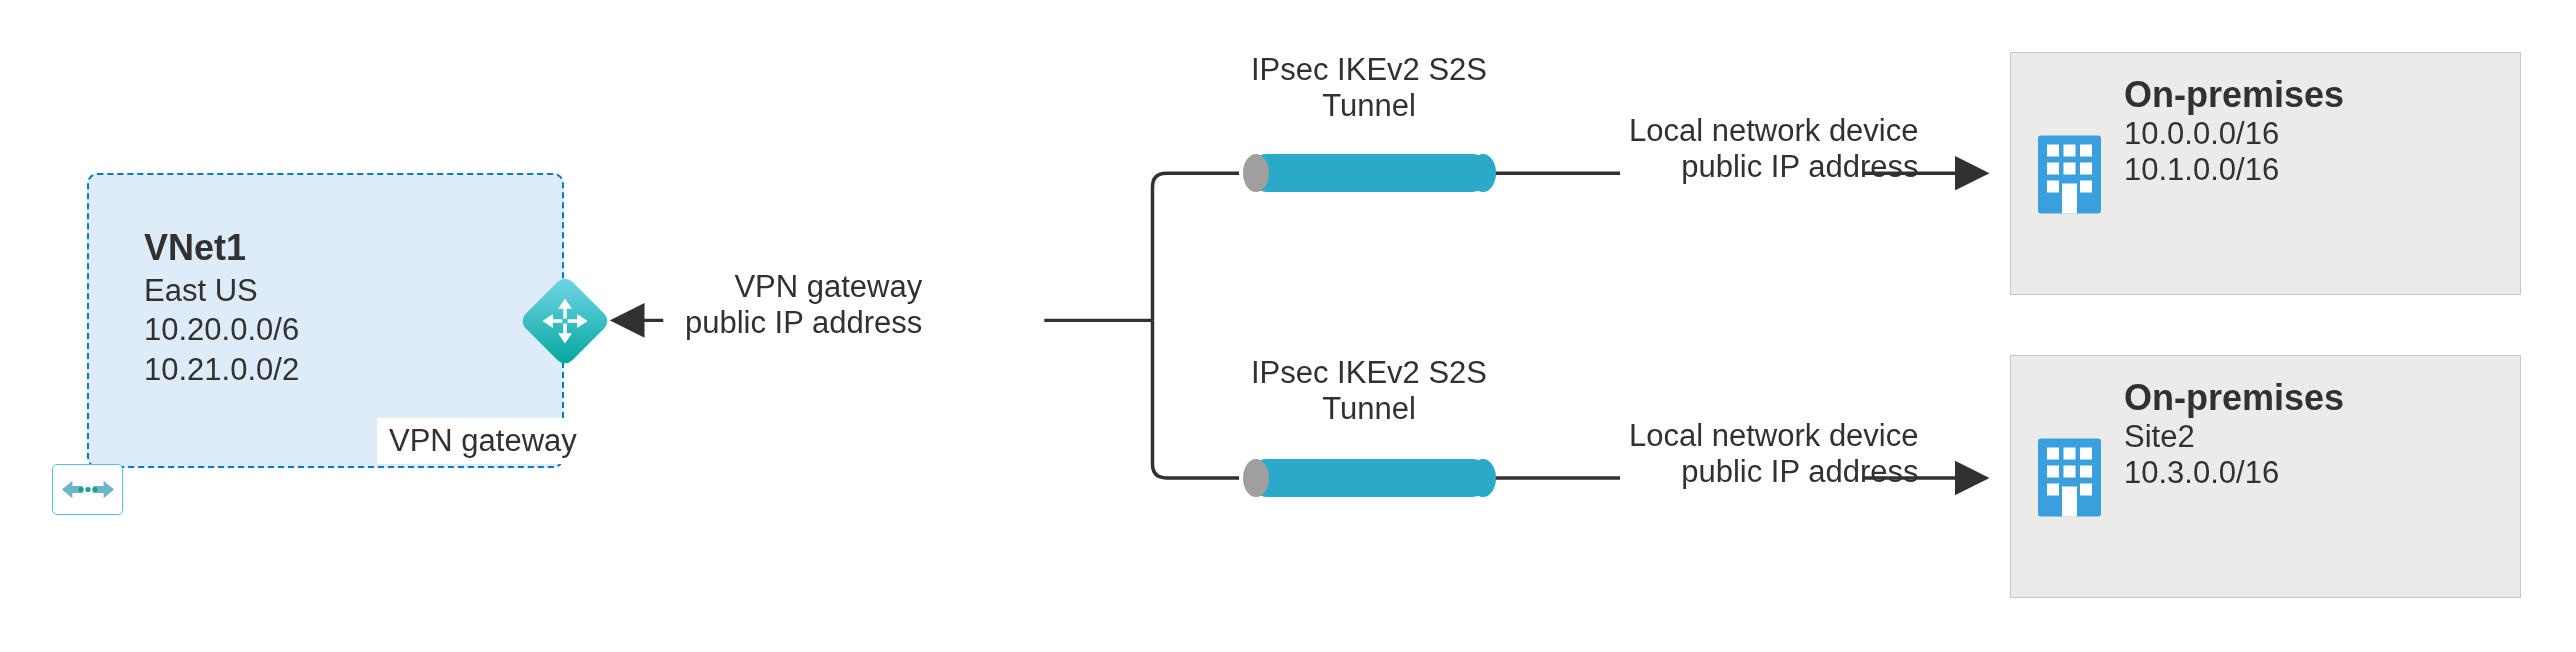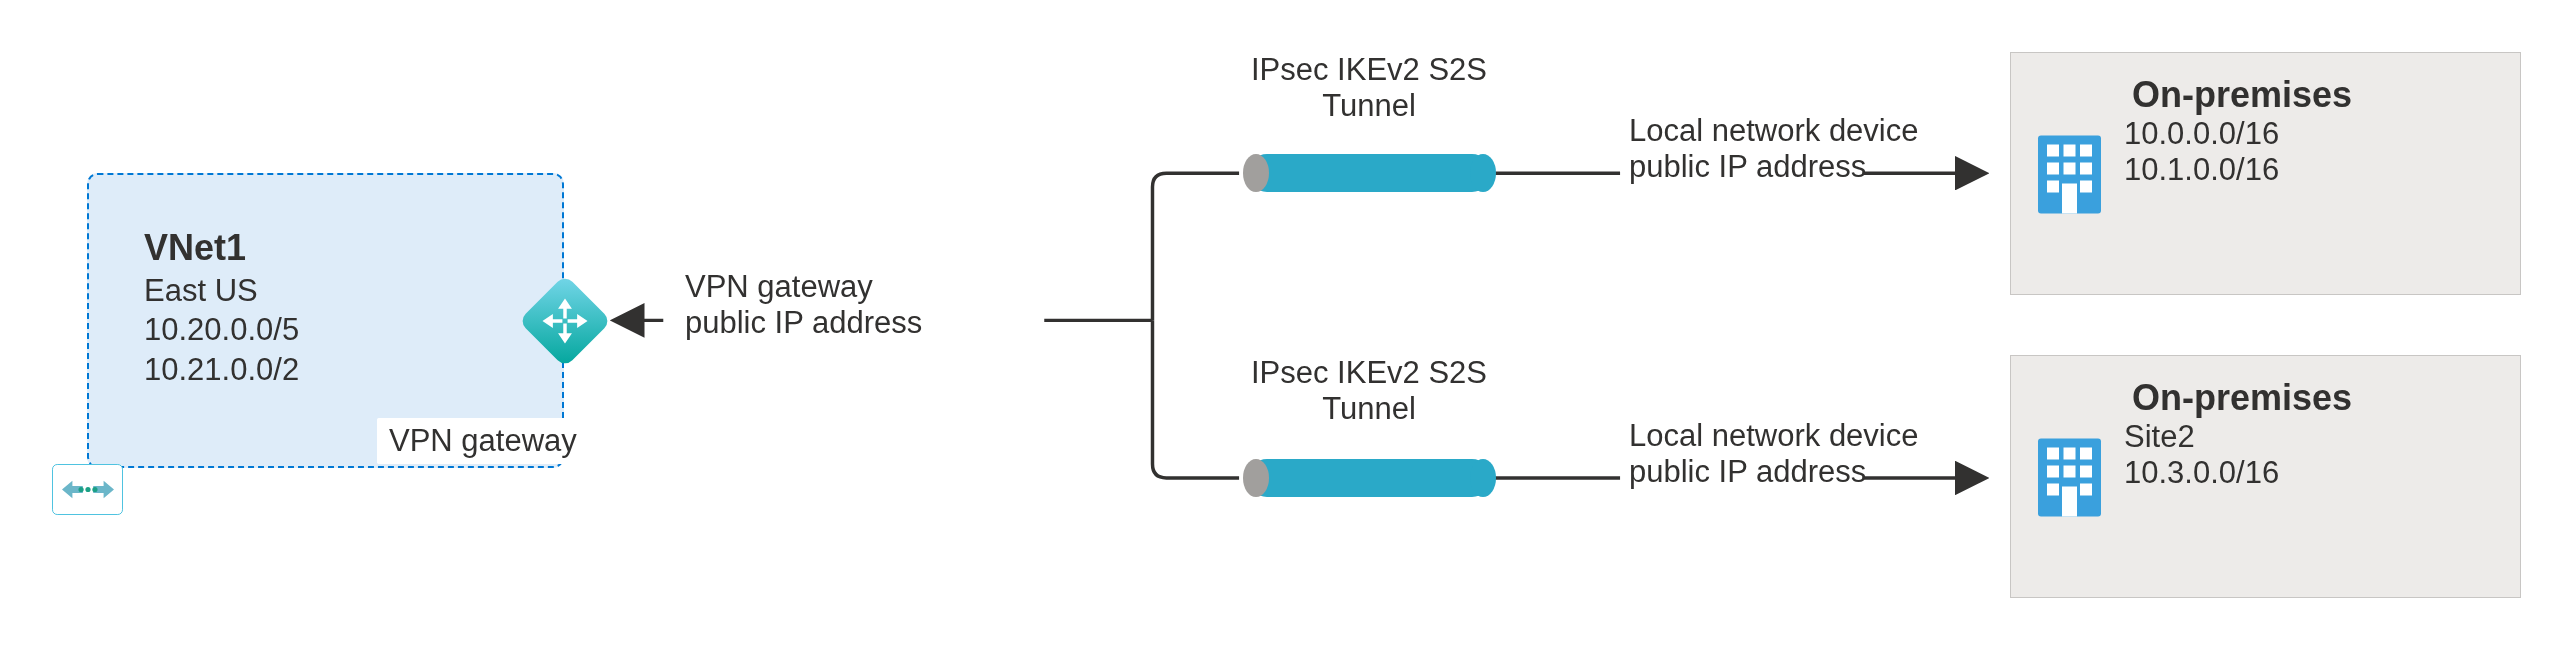--- a/index.html
+++ b/index.html
@@ -36,30 +36,30 @@
   .vnet-badge svg { width: 52px; height: 31px; }
 
   .gwlabel-box {
     background: #ffffff;
     padding: 5.2px 12px;
     font-size: 31px;
     color: #323130;
     border-radius: 1.7px;
   }
 
-  .plain-text { font-size: 31px; color: #323130; }
+  .plain-text { font-size: 31px; color: #323130; text-align: right; }
 
   
   .site-box {
     background: #edebe9;
     border: 1.7px solid #c8c6c4;
     box-sizing: border-box;
     padding: 21px 26px 21px 113px;
   }
-  .site-title { font-size: 36px; font-weight: 700; margin-left: 8px; }
+  .site-title { font-size: 36px; font-weight: 700; }
   .site-line  { font-size: 31px; }
 
   .site-icon {
     width: 78px; height: 95px;
     display:flex; align-items:center; justify-content:center;
   }
 
   
   .gw-diamond {
     width: 66px; height: 66px;
@@ -117,21 +117,21 @@
     <line x1="1720" y1="552" x2="1870" y2="552" stroke="#323130" stroke-width="4"></line>
 
     <line x1="2150" y1="200" x2="2290" y2="200" stroke="#323130" stroke-width="4" marker-end="url(#arrow)"></line>
     <line x1="2150" y1="552" x2="2290" y2="552" stroke="#323130" stroke-width="4" marker-end="url(#arrow)"></line>
   </svg>
 
   <div class="abs vnet-box" style="left:87px; top:173px; width:477px; height:295px;">
     <div class="abs" style="left:35px; top:52px;margin-left:20px;">
       <div class="vnet-title">VNet1</div>
       <div class="vnet-line">East US</div>
-      <div class="vnet-line">10.20.0.0/5</div>
+      <div class="vnet-line">10.20.0.0/6</div>
       <div class="vnet-line">10.21.0.0/2</div>
     </div>
   </div>
 
   <div class="abs vnet-badge" style="left:52px; top:464px;">
     <svg viewBox="0 0 60 24">
       <polygon points="0,12 12,2 12,8 24,8 24,16 12,16 12,22" fill="#6bb6c9"></polygon>
       <polygon points="60,12 48,2 48,8 36,8 36,16 48,16 48,22" fill="#6bb6c9"></polygon>
       <circle cx="22" cy="12" r="3" fill="#1ba086"></circle>
       <circle cx="30" cy="12" r="3" fill="#1ba086"></circle>

